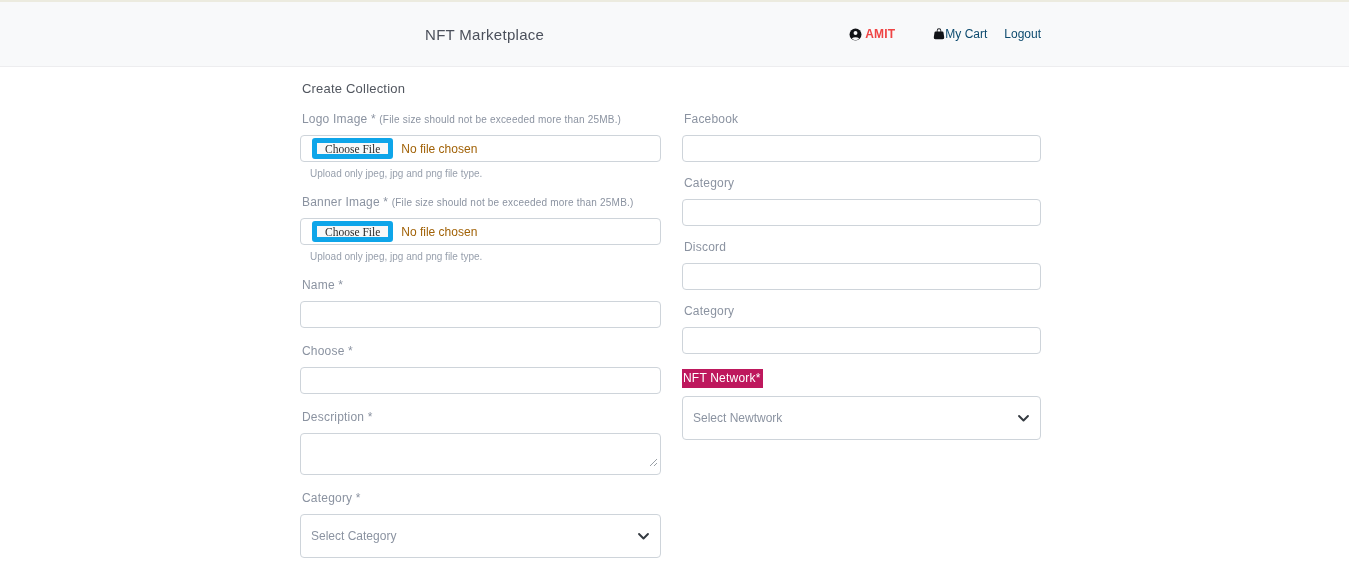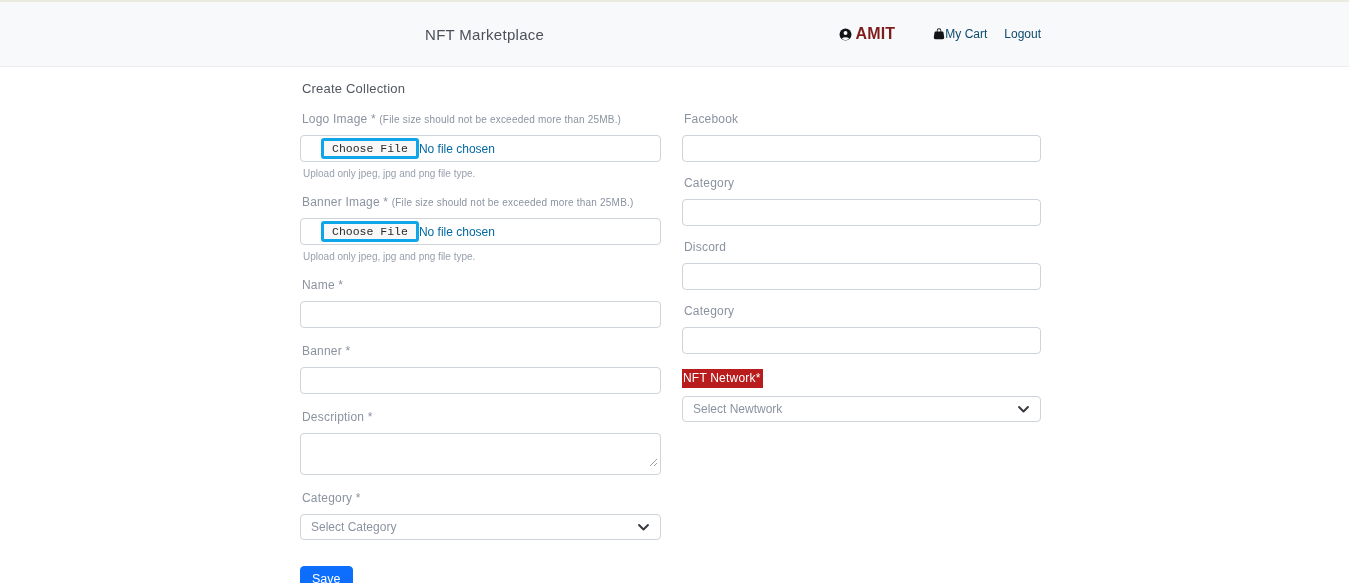--- a/index.html
+++ b/index.html
@@ -26,21 +26,21 @@
     white-space: nowrap;
   }
   .header-right {
     position: absolute; right: 308px; top: 50%;
     transform: translateY(-50%);
     display: flex; align-items: center;
     white-space: nowrap;
   }
   .hdr-item { display: flex; align-items: center; cursor: pointer; }
   .hdr-user { margin-right: 38px; }
-  .hdr-user .uname { font-size: 16px; font-weight: bold; color: #7f1d1d; margin-left: 3px; letter-spacing: .2px; }
+  .hdr-user .uname { font-size: 12px; font-weight: bold; color: #ef4444; margin-left: 3px; letter-spacing: .2px; }
   .hdr-cart { margin-right: 17px; }
   .hdr-cart .clabel, .hdr-logout { font-size: 12px; color: #0c4a6e; }
   .hdr-icon { display: inline-flex; align-items: center; }
   .hdr-icon svg { display: block; }
 
   
   .main { padding: 14px 0 0 300px; }
   .page-title { font-size: 13px; color: #51565f; margin: 0 0 16px 2px; letter-spacing: .2px; }
   .form-row { display: flex; gap: 21px; }
   .col-left { width: 361px; }
@@ -75,46 +75,46 @@
   
   .file-box {
     height: 27px; width: 100%;
     border: 1px solid #ced4da; border-radius: 4px;
     background: #fff;
     display: flex; align-items: center;
     padding: 0; overflow: hidden;
     cursor: pointer;
   }
   .file-btn {
-    margin: 2px 0 2px 20px;
+    margin: 2px 0 2px 11px;
     height: 21px;
-    border: 3px solid #0ea5e9; border-radius: 3px;
+    border: 5px solid #0ea5e9; border-radius: 3px;
     background: #f8f8f8;
     font-size: 11.5px; color: #2b2b2b;
     padding: 0 8px; display: flex; align-items: center;
-    font-family: Liberation Mono, monospace;
+    font-family: Liberation Serif, serif;
     cursor: pointer; flex: 0 0 auto;
   }
-  .file-status { margin-left: 0; font-size: 12px; color: #0369a1; }
-  .upload-note { font-size: 10px; color: #98a0ad; margin-top: 6px; margin-left: 3px; }
+  .file-status { margin-left: 8px; font-size: 12px; color: #a16207; }
+  .upload-note { font-size: 10px; color: #98a0ad; margin-top: 6px; margin-left: 10px; }
 
   
   .select-box {
-    position: relative; width: 100%; height: 26px;
+    position: relative; width: 100%; height: 44px;
     border: 1px solid #ced4da; border-radius: 4px;
     background: #fff; display: flex; align-items: center;
     padding: 0 30px 0 10px; cursor: pointer;
   }
   .select-value { font-size: 12px; color: #8b93a1; }
   .select-chevron { position: absolute; right: 10px; top: 50%; transform: translateY(-50%); display: flex; }
 
   .network-label-wrap { margin: 0 0 8px 0; }
   .network-label {
     display: inline-block;
-    background: #b91c1c; color: #ffffff;
+    background: #be185d; color: #ffffff;
     font-size: 12px; padding: 2px 2px 3px 1px;
     letter-spacing: .2px;
   }
 
   .save-btn {
     margin-top: 10px;
     background: #0d6efd; color: #fff;
     border: 1px solid #0d6efd; border-radius: 4px;
     font-size: 12.5px; padding: 0 11px; height: 26px;
     font-family: "Liberation Sans", sans-serif;
@@ -181,21 +181,21 @@
         </div>
         <div class="upload-note">Upload only jpeg, jpg and png file type.</div>
       </div>
 
       <div class="group-l">
         <span class="field-label">Name *</span>
         <input class="text-input" type="text" value="" style="">
       </div>
 
       <div class="group-l">
-        <span class="field-label">Banner *</span>
+        <span class="field-label">Choose *</span>
         <input class="text-input" type="text" value="" style="">
       </div>
 
       <div class="group-l">
         <span class="field-label">Description *</span>
         <div class="textarea-wrap">
           <textarea class="text-area" style=""></textarea>
           <span class="resize-handle">
             <svg width="9" height="9" viewBox="0 0 9 9">
               <path d="M8 1 L1 8 M8 5 L5 8" stroke="#9aa0a6" stroke-width="1" fill="none"></path>

